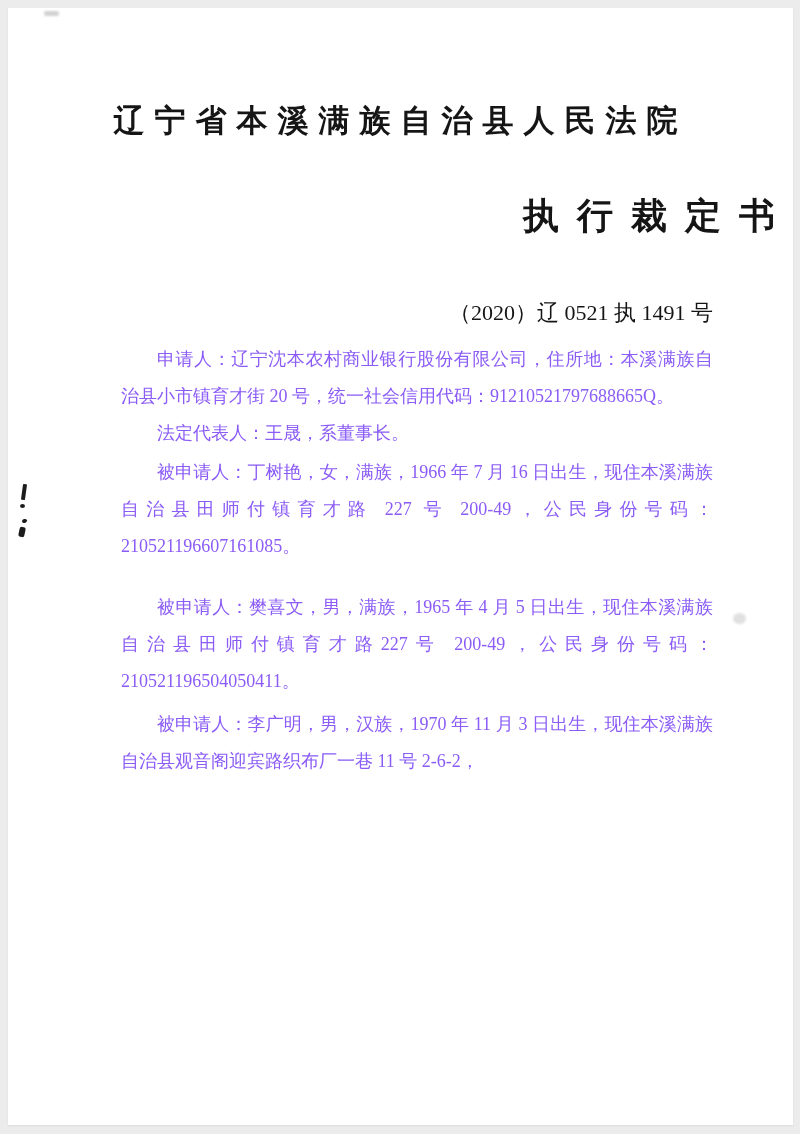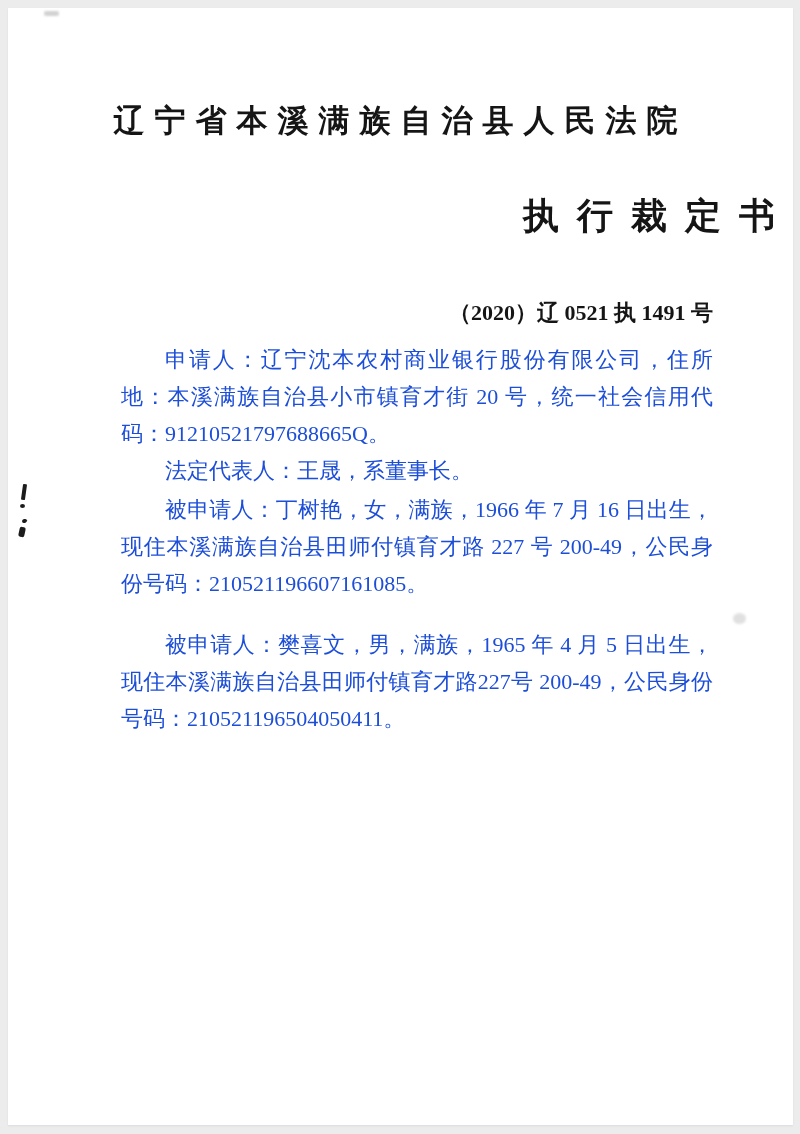--- a/index.html
+++ b/index.html
@@ -42,33 +42,32 @@
     line-height: 1;
     white-space: nowrap;
   }
   .case-number {
     position: absolute;
     top: 294px; left: 113px; width: 592px;
     text-align: right;
     font-size: 22px;
     line-height: 1;
     white-space: nowrap;
-    font-weight: bold;
   }
   .content {
     position: absolute;
     top: 333px; left: 113px;
     width: 592px;
   }
   .content p {
-    font-size: 22px;
+    font-size: 18px;
     line-height: 37px;
     text-align: justify;
     text-indent: 2em;
-    color: #1d4ed8;
+    color: #8b5cf6;
   }
   .content p.gap-8  { margin-top: 2px; }
   .content p.gap-16 { margin-top: 24px; }
   .content p.gap-19 { margin-top: 19px; }
   .content p.gap-6  { margin-top: 6px; }
 
   
   .smudge-top {
     position: absolute;
     left: 36px; top: 3px;
@@ -115,20 +114,21 @@
 
     <h2 class="doc-title">执行裁定书</h2>
 
     <div class="case-number">（2020）辽 0521 执 1491 号</div>
 
     <div class="content">
       <p>申请人：辽宁沈本农村商业银行股份有限公司，住所地：本溪满族自治县小市镇育才街 20 号，统一社会信用代码：91210521797688665Q。</p>
       <p>法定代表人：王晟，系董事长。</p>
       <p class="gap-8">被申请人：丁树艳，女，满族，1966 年 7 月 16 日出生，现住本溪满族自治县田师付镇育才路 227 号 200-49，公民身份号码：210521196607161085。</p>
       <p class="gap-16">被申请人：樊喜文，男，满族，1965 年 4 月 5 日出生，现住本溪满族自治县田师付镇育才路227号 200-49，公民身份号码：210521196504050411。</p>
+      <p class="gap-6">被申请人：李广明，男，汉族，1970 年 11 月 3 日出生，现住本溪满族自治县观音阁迎宾路织布厂一巷 11 号 2-6-2，</p>
     </div>
 
     <div class="ink-mark mark-a">
       <span class="s1"></span>
         <span class="s2"></span>
     </div>
     <div class="ink-mark mark-b">
       <span class="s1"></span>
         <span class="s2"></span>
     </div>

